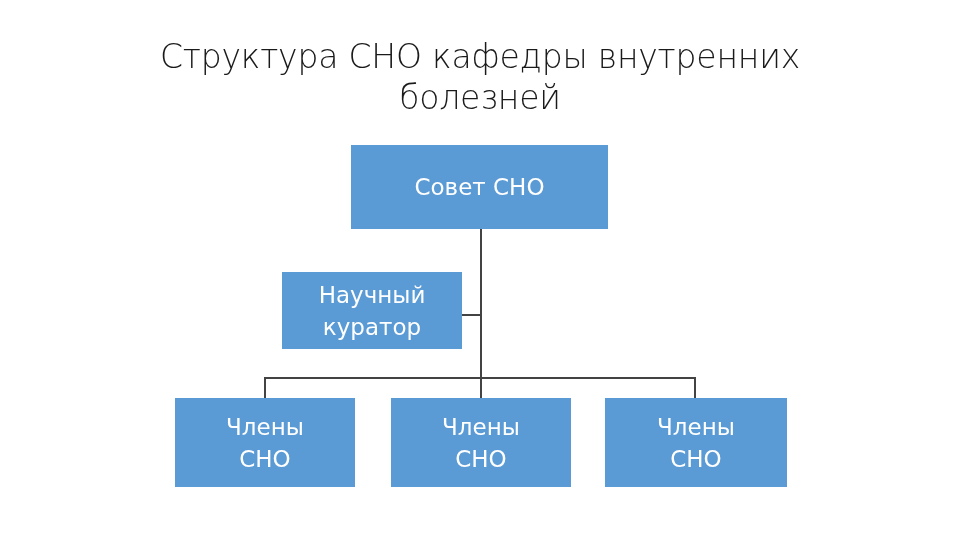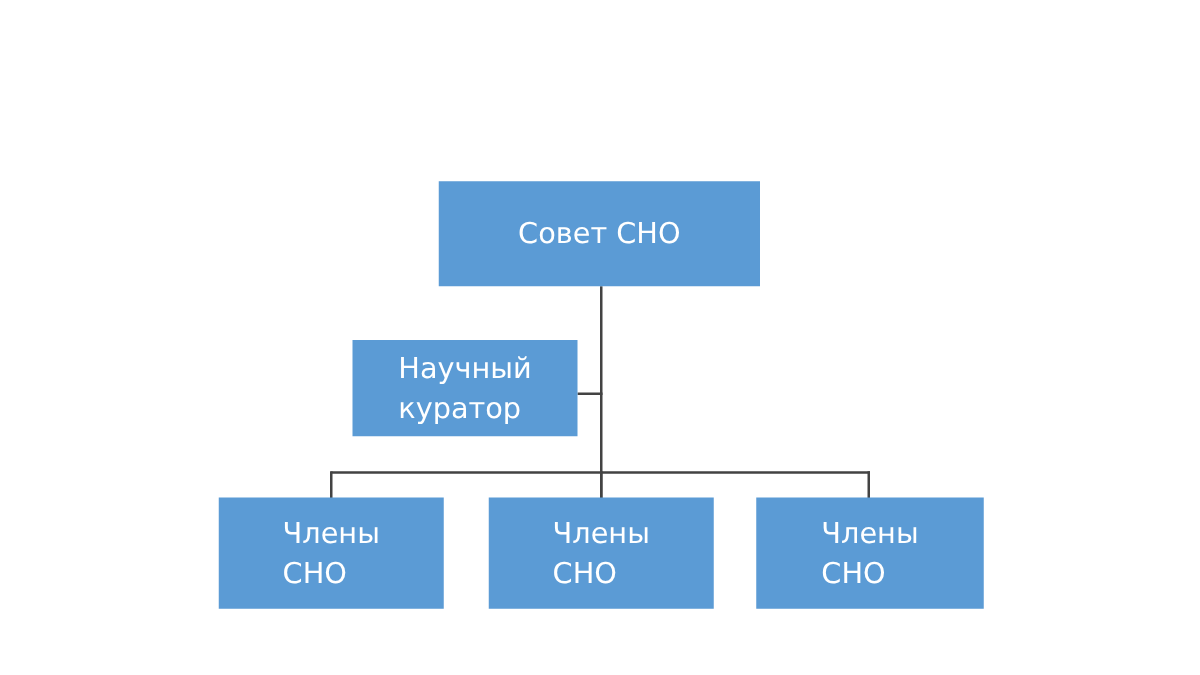--- a/index.html
+++ b/index.html
@@ -45,21 +45,21 @@
 
   
   .node {
     position: absolute;
     box-sizing: border-box;
     background: #5B9BD5;
     color: #ffffff;
     display: flex;
     align-items: center;
     justify-content: center;
-    text-align: left;
+    text-align: center;
     font-family: "DejaVu Sans", sans-serif;
     font-weight: 400;
     font-size: 23px;
     line-height: 30px;
     white-space: pre-line;
     padding: 2px 6px;
     -webkit-font-smoothing: antialiased;
   }
 
   
@@ -78,20 +78,22 @@
   
   #conn-drop-1     { left: 264px; top: 377px; height: 22px; }
   #conn-drop-2     { left: 480px; top: 377px; height: 22px; }
   #conn-drop-3     { left: 694px; top: 377px; height: 22px; }
 </style>
 </head>
 <body>
 
 <div id="slide" style="background: rgb(255, 255, 255);">
 
+  <div id="slide-title" style="color: rgb(26, 26, 26);">Структура СНО кафедры внутренних
+болезней</div>
 
   <div class="conn conn-v" id="conn-trunk" style="background: rgb(67, 67, 67);"></div>
   <div class="conn conn-h" id="conn-curator" style="background: rgb(67, 67, 67);"></div>
   <div class="conn conn-h" id="conn-bus" style="background: rgb(67, 67, 67);"></div>
   <div class="conn conn-v" id="conn-drop-1" style="background: rgb(67, 67, 67);"></div>
   <div class="conn conn-v" id="conn-drop-2" style="background: rgb(67, 67, 67);"></div>
   <div class="conn conn-v" id="conn-drop-3" style="background: rgb(67, 67, 67);"></div>
 
   <div class="node" id="node-council" style="background: rgb(91, 155, 213); color: rgb(255, 255, 255);">Совет СНО</div>
 

